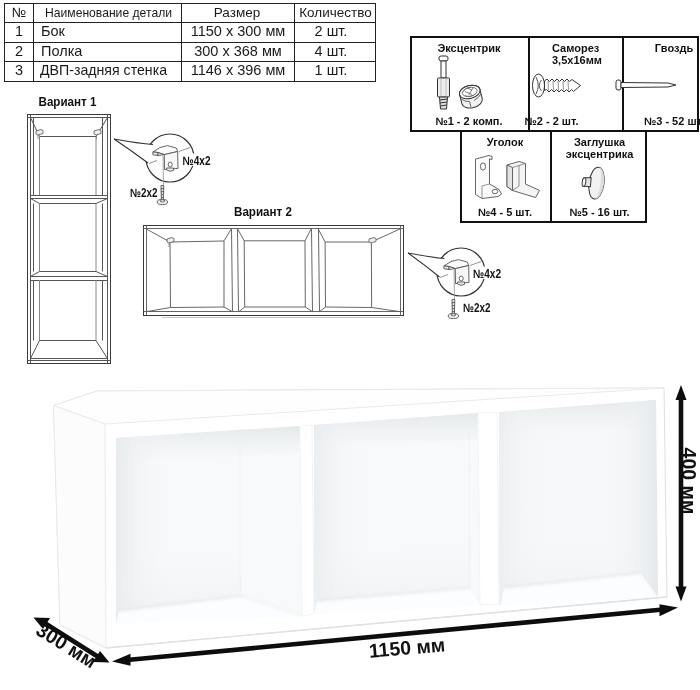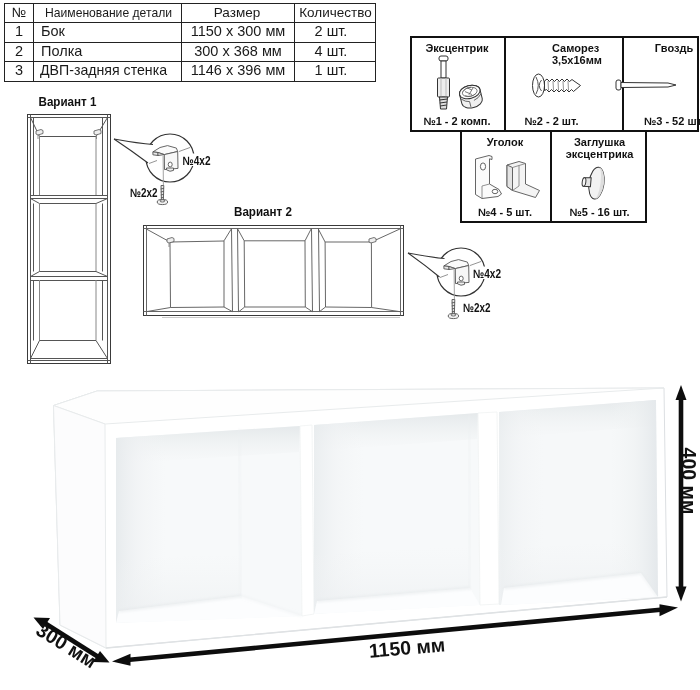--- a/index.html
+++ b/index.html
@@ -44,21 +44,21 @@
       <text x="331" y="55.9" text-anchor="middle">4 шт.</text>
       <text x="19" y="75.4" text-anchor="middle">3</text>
       <text x="40" y="75.4" textLength="127" lengthAdjust="spacingAndGlyphs">ДВП-задняя стенка</text>
       <text x="238" y="75.4" text-anchor="middle">1146 х 396 мм</text>
       <text x="331" y="75.4" text-anchor="middle">1 шт.</text>
     </g>
   </svg>
 
   <div class="hwbox" style="left:410px;top:36px;width:289px;height:96px;"></div>
 
-  <div class="hwcell" style="left:410px;top:36px;width:96px;height:96px;border-right:2px solid #111;">
+  <div class="hwcell" style="left:410px;top:36px;width:120px;height:96px;border-right:2px solid #111;">
     <div class="hwtitle">Эксцентрик</div>
     <div class="hwcap">№1 - 2 комп.</div>
   </div>
 
   <div class="hwcell" style="left:506px;top:36px;width:91px;height:96px;padding-left:46px;">
     <div class="hwtitle">Саморез<br>3,5х16мм</div>
     <div class="hwcap">№2 - 2 шт.</div>
   </div>
 
   <div class="hwcell" style="left:597px;top:36px;width:102px;height:96px;border-left:2px solid #111;margin-left:25px;">

